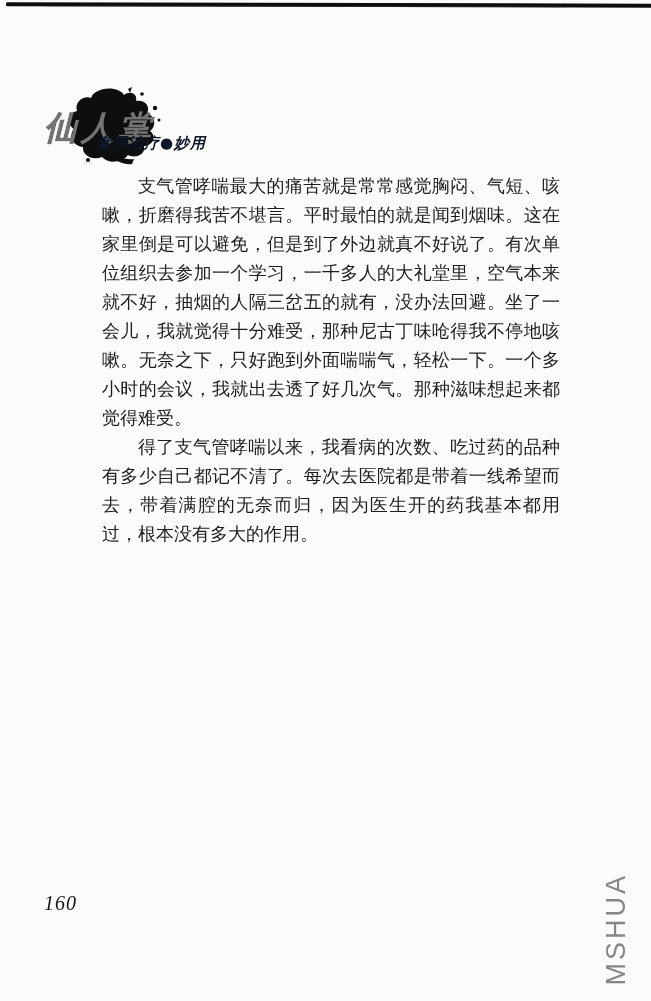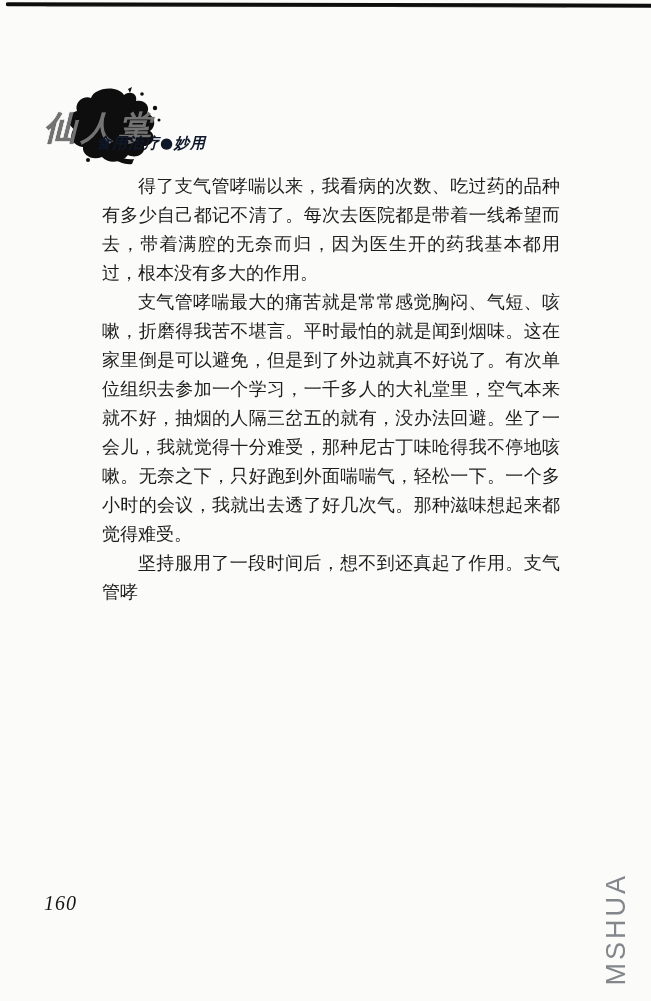--- a/index.html
+++ b/index.html
@@ -71,22 +71,21 @@
       <circle fill="#0e0e0e" cx="101" cy="34" r="1.5"></circle>
       <circle fill="#0e0e0e" cx="84" cy="8" r="1.8"></circle>
       <circle fill="#0e0e0e" cx="30" cy="74" r="2"></circle>
       <path fill="#0e0e0e" d="M58,70 C64,72 70,74 76,73 L74,78 C67,79 61,76 58,74 Z"></path>
     </svg>
     <span class="logo-title">仙人掌</span>
     <span class="logo-subtitle">食用治疗●妙用</span>
   </div>
 
   <main class="body-text">
+      <p class="indent">支气管哮喘最大的痛苦就是常常感觉胸闷、气短、咳嗽，折磨得我苦不堪言。平时最怕的就是闻到烟味。这在家里倒是可以避免，但是到了外边就真不好说了。有次单位组织去参加一个学习，一千多人的大礼堂里，空气本来就不好，抽烟的人隔三岔五的就有，没办法回避。坐了一会儿，我就觉得十分难受，那种尼古丁味呛得我不停地咳嗽。无奈之下，只好跑到外面喘喘气，轻松一下。一个多小时的会议，我就出去透了好几次气。那种滋味想起来都觉得难受。</p>
       <p class="indent">得了支气管哮喘以来，我看病的次数、吃过药的品种有多少自己都记不清了。每次去医院都是带着一线希望而去，带着满腔的无奈而归，因为医生开的药我基本都用过，根本没有多大的作用。</p>
-      <p class="indent">支气管哮喘最大的痛苦就是常常感觉胸闷、气短、咳嗽，折磨得我苦不堪言。平时最怕的就是闻到烟味。这在家里倒是可以避免，但是到了外边就真不好说了。有次单位组织去参加一个学习，一千多人的大礼堂里，空气本来就不好，抽烟的人隔三岔五的就有，没办法回避。坐了一会儿，我就觉得十分难受，那种尼古丁味呛得我不停地咳嗽。无奈之下，只好跑到外面喘喘气，轻松一下。一个多小时的会议，我就出去透了好几次气。那种滋味想起来都觉得难受。</p>
-      <p class="indent">坚持服用了一段时间后，想不到还真起了作用。支气管哮</p>
     </main>
 
   <span class="page-number">160</span>
 
   <span class="watermark">MSHUA</span>
 
 </div>
 
 </body></html>

